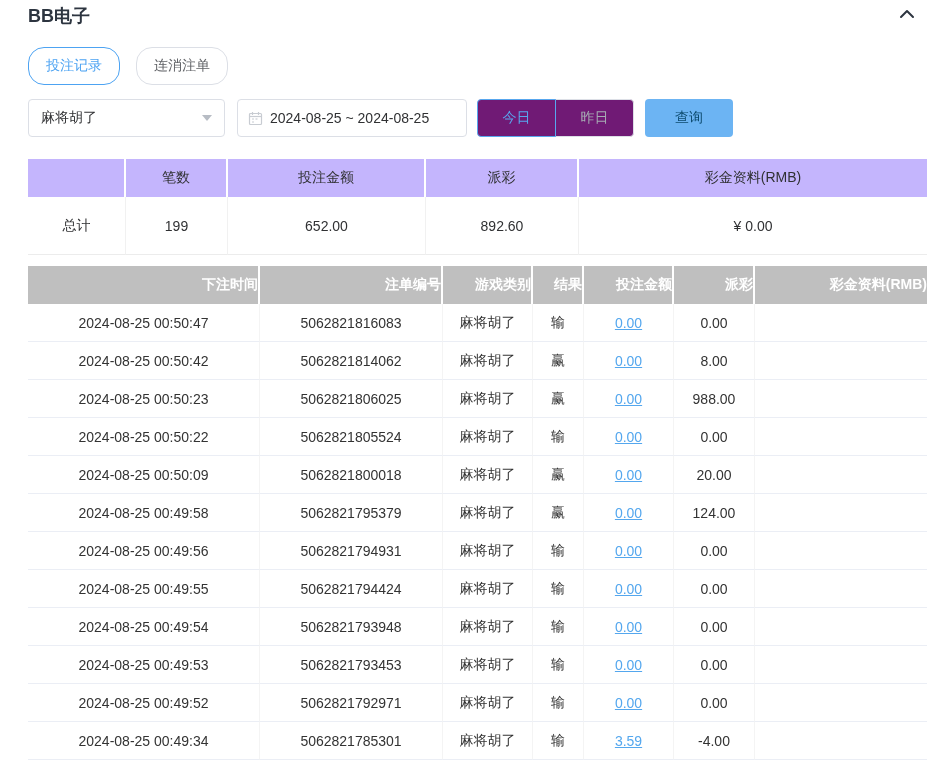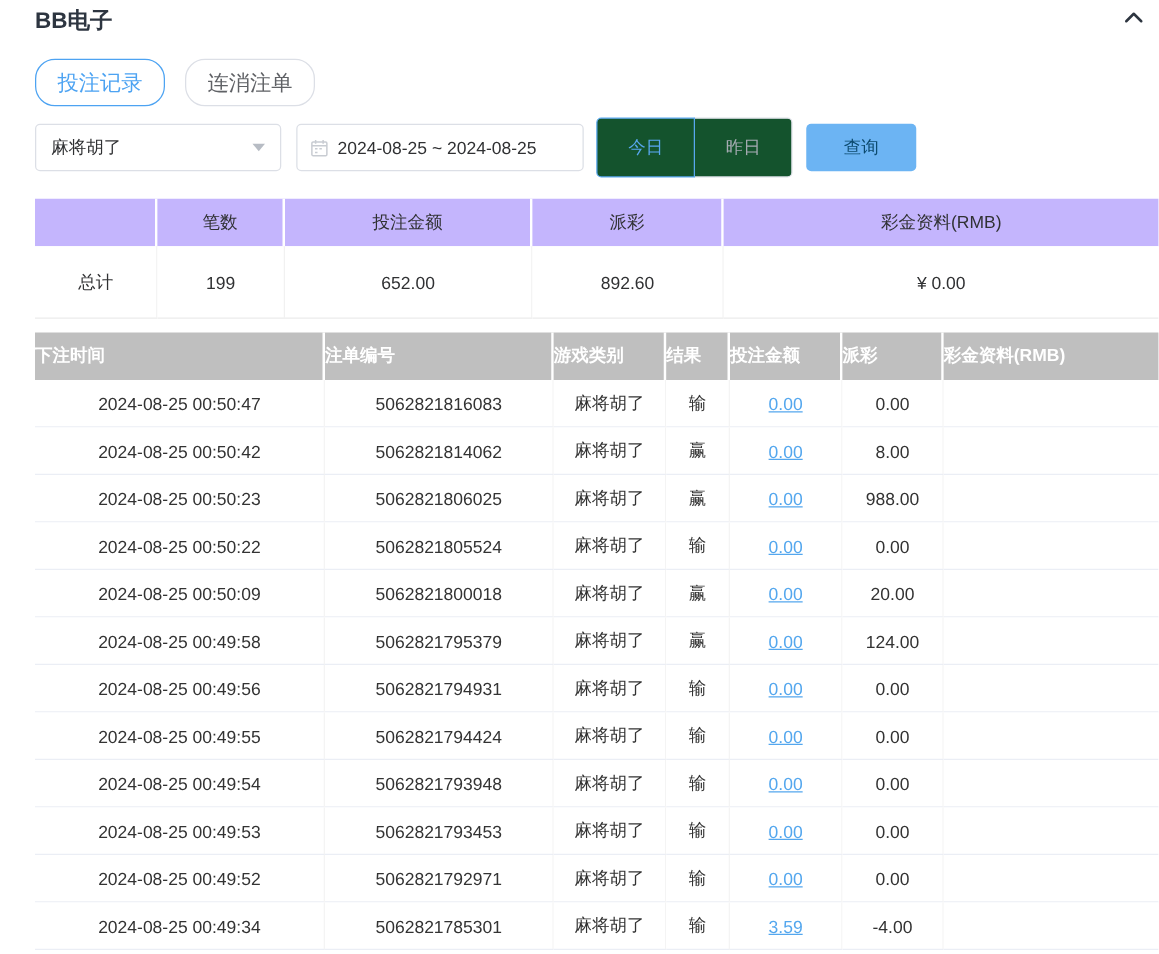--- a/index.html
+++ b/index.html
@@ -22,21 +22,21 @@
     height:27px;
   }
   .page-title { font-size:18px; font-weight:bold; color:#2d3540; }
   .collapse-btn { cursor:pointer; display:flex; align-items:center; }
 
   
   .tabs-row { display:flex; gap:16px; margin:20px 0 0 28px; }
   .tab-pill {
     height:31px; padding:18px 17px;
     display:flex; align-items:center;
-    border-radius:16px; font-size:17px;
+    border-radius:16px; font-size:14px;
     background:#fff; border:1px solid #dcdfe6; color:#606266;
     cursor:pointer;
   }
   .tab-pill.active { border-color:#4da3f2; color:#4da3f2; }
 
   
   .filter-row { display:flex; align-items:center; margin:14px 0 0 28px; height:38px; }
   .select-box {
     width:197px; height:38px;
     border:1px solid #dcdfe6; border-radius:4px;
@@ -53,22 +53,22 @@
     margin-left:12px;
     width:230px; height:38px;
     border:1px solid #dcdfe6; border-radius:4px;
     display:flex; align-items:center;
     padding:13px 10px; font-size:14px; color:#303133; cursor:pointer;
     background:#fff;
   }
   .date-box .cal { margin-right:7px; display:flex; }
   .quick-group { display:flex; margin-left:10px; }
   .quick-btn {
-    width:79px; height:48px;
-    background:#14532d; border:1px solid #dcdfe6;
+    width:79px; height:38px;
+    background:#701a75; border:1px solid #dcdfe6;
     font-size:14px; color:#a6abb3; cursor:pointer;
     display:flex; align-items:center; justify-content:center;
     position:relative;
   }
   .quick-btn + .quick-btn { margin-left:-1px; }
   .quick-btn:first-child { border-radius:4px 0 0 4px; }
   .quick-btn:last-child { border-radius:0 4px 4px 0; }
   .quick-btn.active { border-color:#58a7ee; color:#58a7ee; z-index:2; }
   .query-btn {
     margin-left:11px;
@@ -88,21 +88,21 @@
   .summary-table td {
     height:58px; background:#fff; text-align:center; color:#303133;
     border-bottom:1px solid #ececec;
   }
   .summary-table td:not(:last-child) { border-right:1px solid #f1f1f1; }
 
   
   .records-table { width:899px; margin:11px 0 0 28px; font-size:14px; }
   .records-table th {
     height:38px; background:#bfbfbf; color:#fff;
-    font-weight:bold; text-align:left;
+    font-weight:bold; text-align:right;
   }
   .records-table th:not(:last-child) { border-right:2px solid #fff; }
   .records-table td {
     height:38px; background:#fff; text-align:center; color:#333;
     border-bottom:1px solid #ebeef5;
   }
   .records-table td:not(:last-child) { border-right:1px solid #f4f4f4; }
   .bet-link { color:#54a7ee; text-decoration:underline; cursor:pointer; }
   .neg { color:#f0565a; }
 </style>

